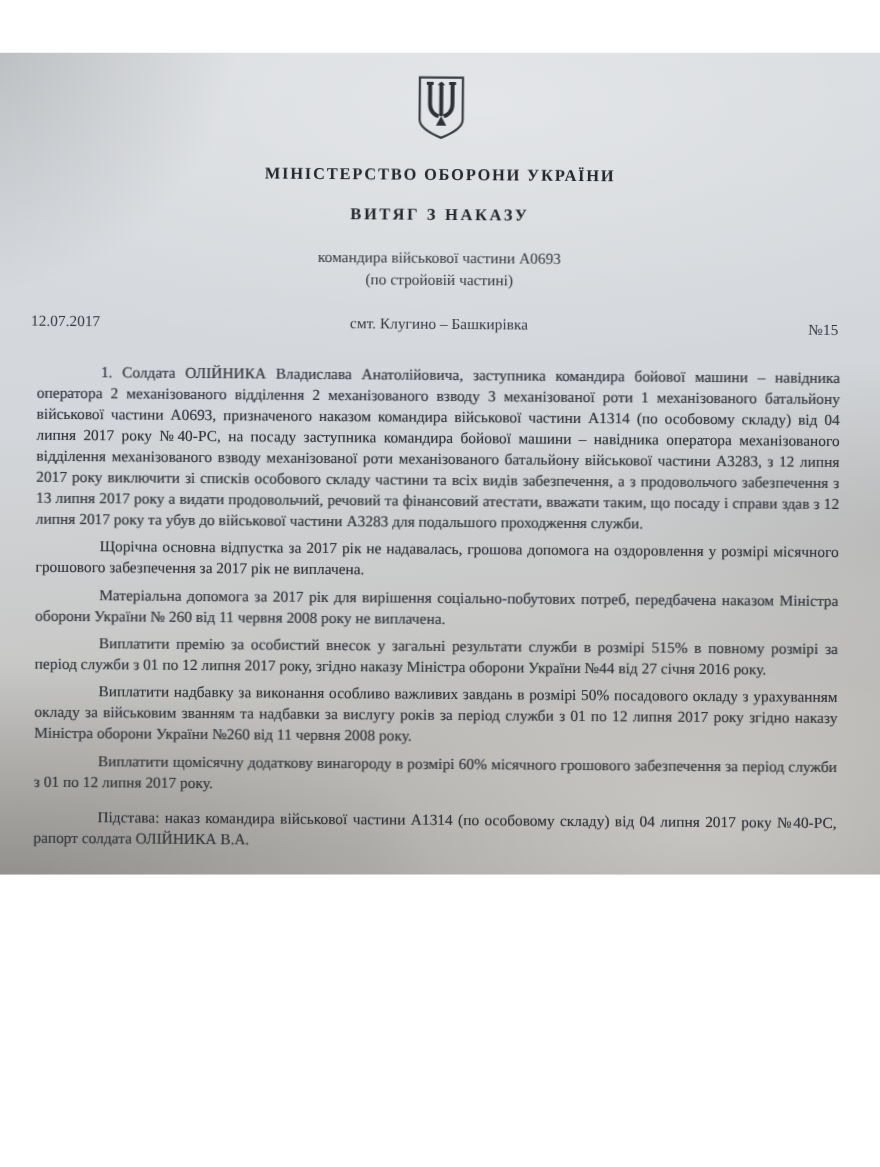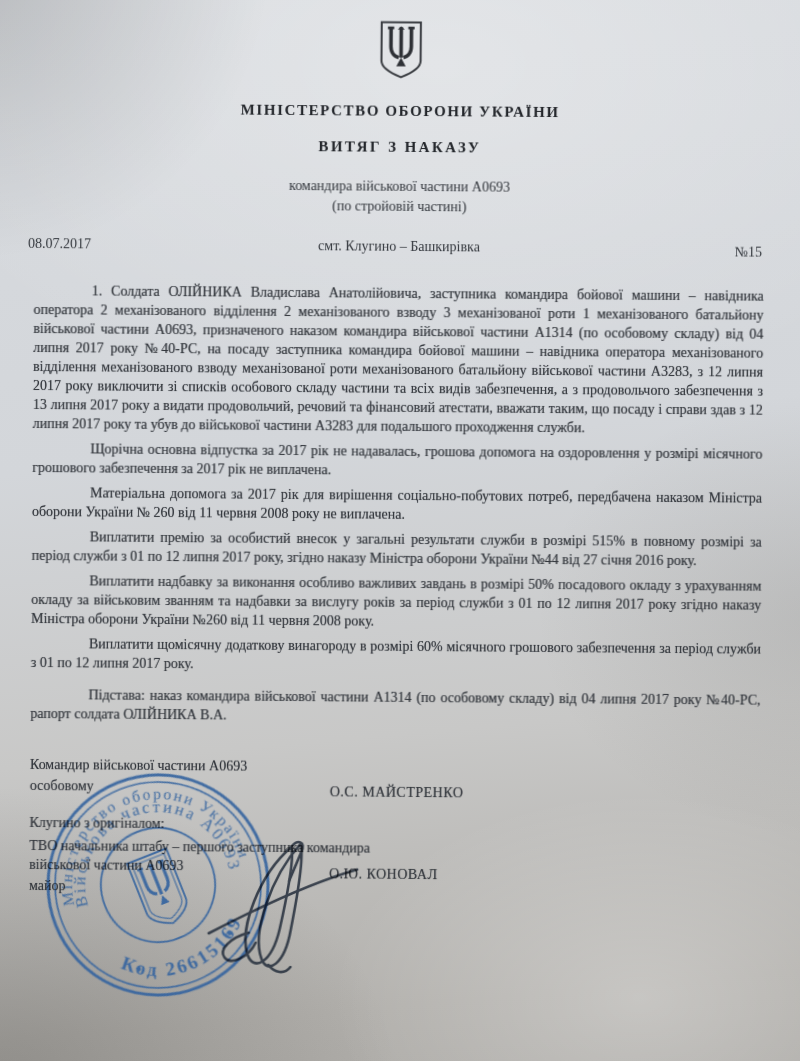--- a/index.html
+++ b/index.html
@@ -1,25 +1,26 @@
 <!DOCTYPE html>
 <html><head>
 <meta charset="utf-8">
 <style>
   html,body{margin:0;padding:0;}
   body{width:800px;height:1061px;overflow:hidden;font-family:"Liberation Serif","DejaVu Serif",serif;}
   .photo{
-    position:relative;width:800px;height:1061px;overflow:hidden;
+    position:relative;width:800px;height:747px;overflow:hidden;
     background:
       radial-gradient(circle at -4% -4%, rgba(0,0,0,.16), transparent 22%),
       radial-gradient(ellipse 120% 55% at 55% 6%, rgba(255,255,255,.30), transparent 60%),
       radial-gradient(ellipse 70% 35% at 80% 94%, rgba(255,255,255,.28), transparent 55%),
       radial-gradient(ellipse 80% 45% at 0% 102%, rgba(58,56,52,.28), transparent 62%),
       radial-gradient(ellipse 60% 35% at 103% 58%, rgba(80,78,74,.14), transparent 60%),
       linear-gradient(175deg,#d8dbdf 0%,#d3d6da 42%,#c8c8c7 68%,#b2b0ac 92%,#aeaca8 100%);
+    margin-top: 48px;
   }
   .content{
     position:absolute;left:0;top:0;width:730px;padding:0 34px 0 36px;
     transform:rotate(.45deg);transform-origin:40px 0;
     color:#33373d;filter:blur(.3px);
   }
   .center{text-align:center;}
   .emblem-wrap{margin-top:17px;text-align:center;}
   .ministry{margin-top:19px;font-size:15px;font-weight:700;letter-spacing:1.6px;color:#23262b;}
   .doctype{margin-top:19px;font-size:15px;font-weight:700;letter-spacing:2.4px;color:#23262b;}
@@ -61,21 +62,21 @@
         <path d="M30,8 l-4.5,4 h9 Z M30,48 l-6,11 h12 Z" fill="#2e3136"></path>
       </svg>
     </div>
 
     <div class="ministry center">МІНІСТЕРСТВО ОБОРОНИ УКРАЇНИ</div>
     <div class="doctype center">ВИТЯГ З НАКАЗУ</div>
     <div class="issuer1 center">командира військової частини А0693</div>
     <div class="issuer2 center">(по стройовій частині)</div>
 
     <div class="meta-row">
-      <span class="meta-date">08.07.2017</span>
+      <span class="meta-date">12.07.2017</span>
       <div class="meta-place">смт. Клугино – Башкирівка</div>
       <span class="meta-num">№15</span>
     </div>
 
     <div class="body-text">
       <p>1. Солдата ОЛІЙНИКА Владислава Анатолійовича, заступника командира бойової машини – навідника оператора 2 механізованого відділення 2 механізованого взводу 3 механізованої роти 1 механізованого батальйону військової частини А0693, призначеного наказом командира військової частини А1314 (по особовому складу) від 04 липня 2017 року №40-РС, на посаду заступника командира бойової машини – навідника оператора механізованого відділення механізованого взводу механізованої роти механізованого батальйону військової частини А3283, з 12 липня 2017 року виключити зі списків особового складу частини та всіх видів забезпечення, а з продовольчого забезпечення з 13 липня 2017 року а видати продовольчий, речовий та фінансовий атестати,  вважати таким, що посаду і справи здав з 12 липня 2017 року та убув до військової частини А3283 для подальшого проходження служби.</p>
       <p>Щорічна основна відпустка за 2017 рік не надавалась, грошова допомога на оздоровлення у розмірі місячного грошового забезпечення за 2017 рік не виплачена.</p>
       <p>Матеріальна допомога за 2017 рік для вирішення соціально-побутових потреб, передбачена наказом Міністра оборони України № 260 від 11 червня 2008 року не виплачена.</p>
       <p>Виплатити премію за особистий внесок у загальні результати служби в розмірі 515% в повному розмірі за період служби з 01 по 12 липня 2017 року, згідно наказу Міністра оборони  України №44 від 27 січня 2016 року.</p>
       <p>Виплатити надбавку за виконання особливо важливих завдань в розмірі 50% посадового окладу з урахуванням окладу за військовим званням та надбавки за вислугу років за період служби з 01 по 12 липня 2017 року згідно наказу Міністра оборони України №260 від 11 червня 2008 року.</p>

